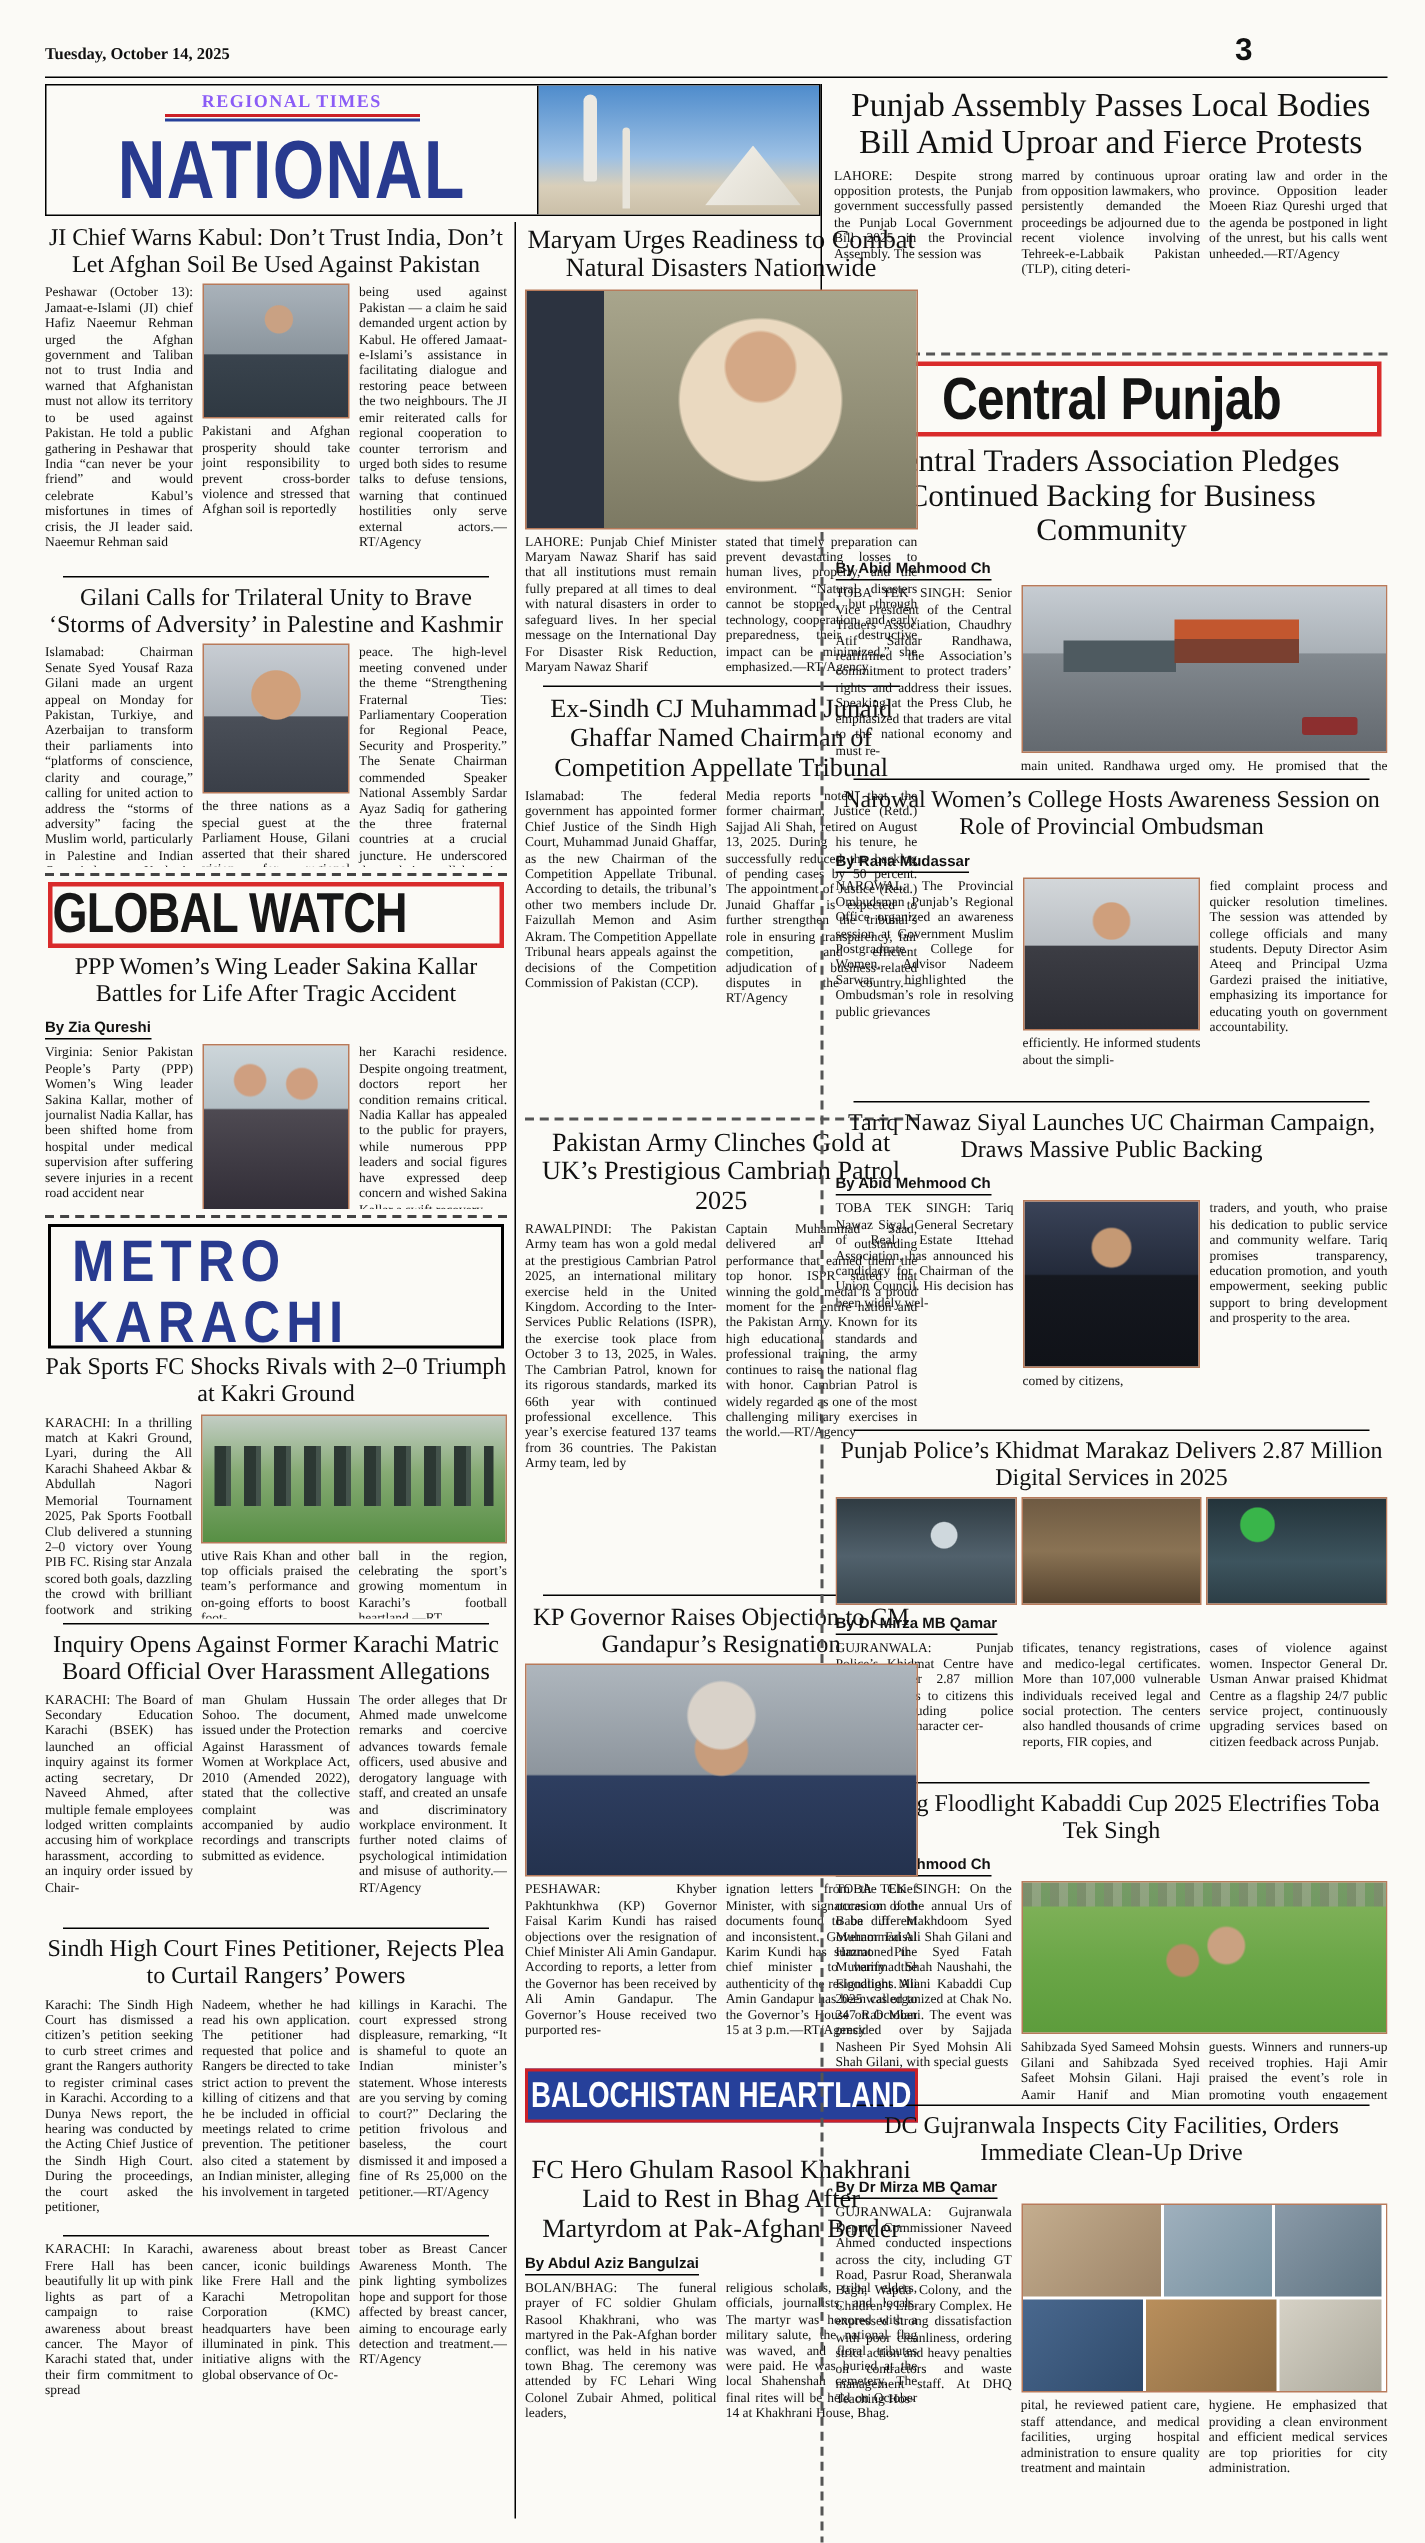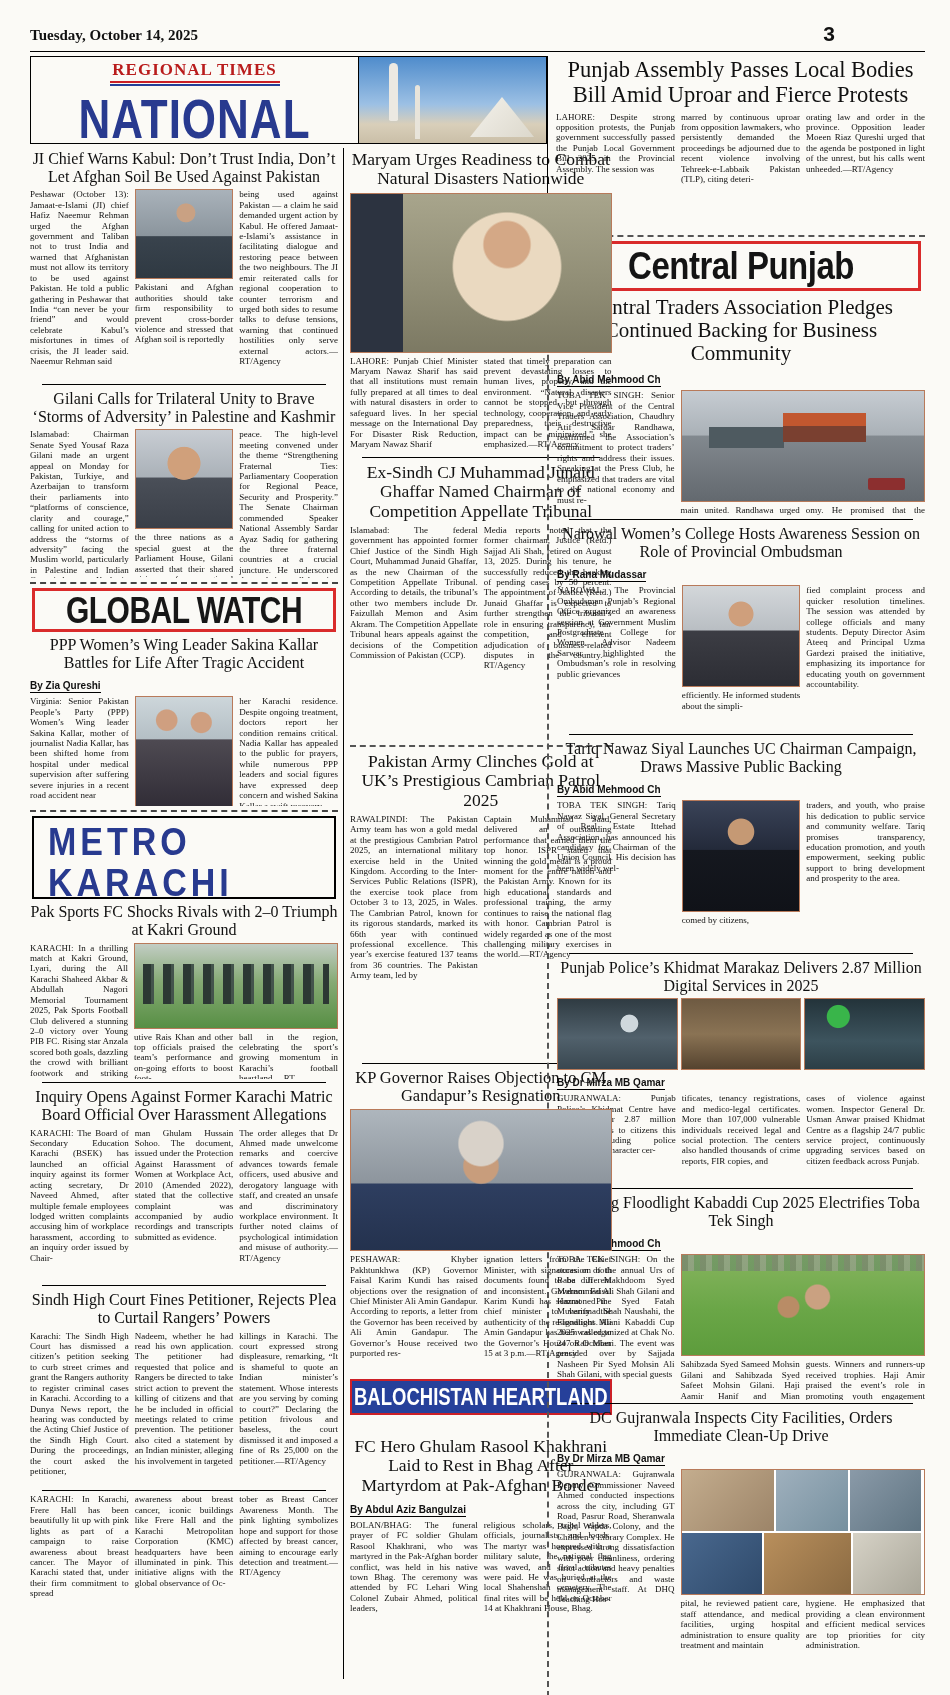--- a/index.html
+++ b/index.html
@@ -2,31 +2,31 @@
 <html><head>
 <meta charset="utf-8">
 <style>
   * { box-sizing: border-box; }
   html,body { margin:0; padding:0; }
   body { width:950px; height:1695px; background:#fbfaf6; font-family:"Liberation Serif", serif; color:#111; }
   .page { position:relative; width:950px; height:1695px; overflow:hidden; padding:26px 25px 8px 30px; }
 
   
   .hdr { position:relative; height:26px; border-bottom:1.5px solid #000; }
-  .date { font-weight:bold; font-size:15px; }
+  .date { font-weight:bold; font-size:11px; }
   .pageno { position:absolute; right:90px; top:-4px; font-weight:bold; font-size:21px; font-family:"Liberation Sans",sans-serif; }
 
   .main { display:flex; margin-top:4px; }
   .lgroup { width:517px; flex:none; }
   .rgroup { width:378px; flex:none; }
 
   
   .banner { border:1.5px solid #000; height:88px; display:flex; overflow:hidden; }
   .banner-left { flex:1; text-align:center; padding-top:3px; }
-  .mast { font-weight:bold; font-size:17px; letter-spacing:1px; color:#b91c1c; }
+  .mast { font-weight:bold; font-size:12px; letter-spacing:1px; color:#8b5cf6; }
   .mastbar { height:2px; width:170px; margin:0 auto; }
   .mb-red { background:#cc2027; margin-top:1px; }
   .mb-blue { background:#26409a; margin-top:1px; }
   .natl { font-family:"Liberation Sans",sans-serif; font-weight:800; font-size:44px; color:#283a8f; letter-spacing:1px; transform:scaleY(1.25); transform-origin:top; margin-top:2px; white-space:nowrap; }
 
   .cols { display:flex; margin-top:4px; }
   .leftcol { width:313px; flex:none; padding-right:5px; }
   .midcol { flex:1; border-left:1px solid #000; padding-left:6px; }
 
   .rgroup .pa-block { border-left:1px solid #000; padding-left:8px; }
@@ -104,21 +104,21 @@
   .collage { display:flex; flex-wrap:wrap; gap:2px; border:1px solid #b87a5a; background:#fff; }
   .collage .ct { height:calc(50% - 1px); }
   .ct1 { width:38%; background:linear-gradient(135deg,#c4ad8e,#9c8468); }
   .ct2 { width:30%; background:linear-gradient(135deg,#9fb0bd,#76909f); }
   .ct3 { width:29%; background:linear-gradient(135deg,#8a9aa8,#5f7482); }
   .ct4 { width:33%; background:linear-gradient(135deg,#49688e,#2f4a6b); }
   .ct5 { width:36%; background:linear-gradient(135deg,#b98f5c,#8a6a42); }
   .ct6 { width:28%; background:linear-gradient(135deg,#d6d2c6,#aaa79a); }
 
   
-  .gwbox { border:3px solid #d92b2b; margin:2px 2px; padding:2px 0; text-align:center; }
+  .gwbox { border:3px solid #d92b2b; margin:2px 2px; padding:2px 0; }
   .gwtext { font-family:"Liberation Sans",sans-serif; font-weight:800; font-size:30px; letter-spacing:-0.5px;
     color:#171717; transform:scaleY(1.25); transform-origin:center; white-space:nowrap; }
   .metrobox { border:2.5px solid #000; margin:2px 2px; padding:4px 0 6px 14px; }
   .metrotext { font-family:"Liberation Sans",sans-serif; font-weight:800; font-size:34px; line-height:1.02;
     color:#283a8f; letter-spacing:4px; transform:scaleY(1.15); transform-origin:top left; width:230px; }
   .cpbox { border:3px solid #d92b2b; margin:0 4px 3px; padding:3px 0; text-align:center; }
   .cptext { font-family:"Liberation Sans",sans-serif; font-weight:800; font-size:33px; letter-spacing:-0.5px;
     color:#141414; transform:scaleY(1.2); transform-origin:center; white-space:nowrap; }
   .balbox { border:2px solid #cc2027; background:#26409a; margin:20px 0; padding:5px 2px; text-align:left; }
   .baltext { font-family:"Liberation Sans",sans-serif; font-weight:800; font-size:18.5px; color:#fff;
@@ -151,21 +151,21 @@
       <div class="cols">
 
         <div class="leftcol">
 
           <div class="article" style="height:233px">
             <div class="hl hl-l">JI Chief Warns Kabul: Don’t Trust India, Don’t Let Afghan Soil Be Used Against Pakistan</div>
             <div class="b3">
               <p class="col">Peshawar (October 13): Jamaat-e-Islami (JI) chief Hafiz Naeemur Rehman urged the Afghan government and Taliban not to trust India and warned that Afghanistan must not allow its territory to be used against Pakistan. He told a public gathering in Peshawar that India “can never be your friend” and would celebrate Kabul’s misfortunes in times of crisis, the JI leader said. Naeemur Rehman said</p>
               <div class="colw">
                 <div class="photo ph-ji" style="height:90px"></div>
-                <p class="col">Pakistani and Afghan authorities should take firm responsibility to prevent cross-border violence and stressed that Afghan soil is reportedly</p>
+                <p class="col">Pakistani and Afghan prosperity should take joint responsibility to prevent cross-border violence and stressed that Afghan soil is reportedly</p>
               </div>
               <p class="col">being used against Pakistan — a claim he said demanded urgent action by Kabul. He offered Jamaat-e-Islami’s assistance in facilitating dialogue and restoring peace between the two neighbours. The JI emir reiterated calls for regional cooperation to counter terrorism and urged both sides to resume talks to defuse tensions, warning that continued hostilities only serve external actors.—RT/Agency</p>
             </div>
           </div>
 
           <div class="hr"></div>
 
           <div class="article" style="height:190px">
             <div class="hl hl-l">Gilani Calls for Trilateral Unity to Brave ‘Storms of Adversity’ in Palestine and Kashmir</div>
             <div class="b3">

